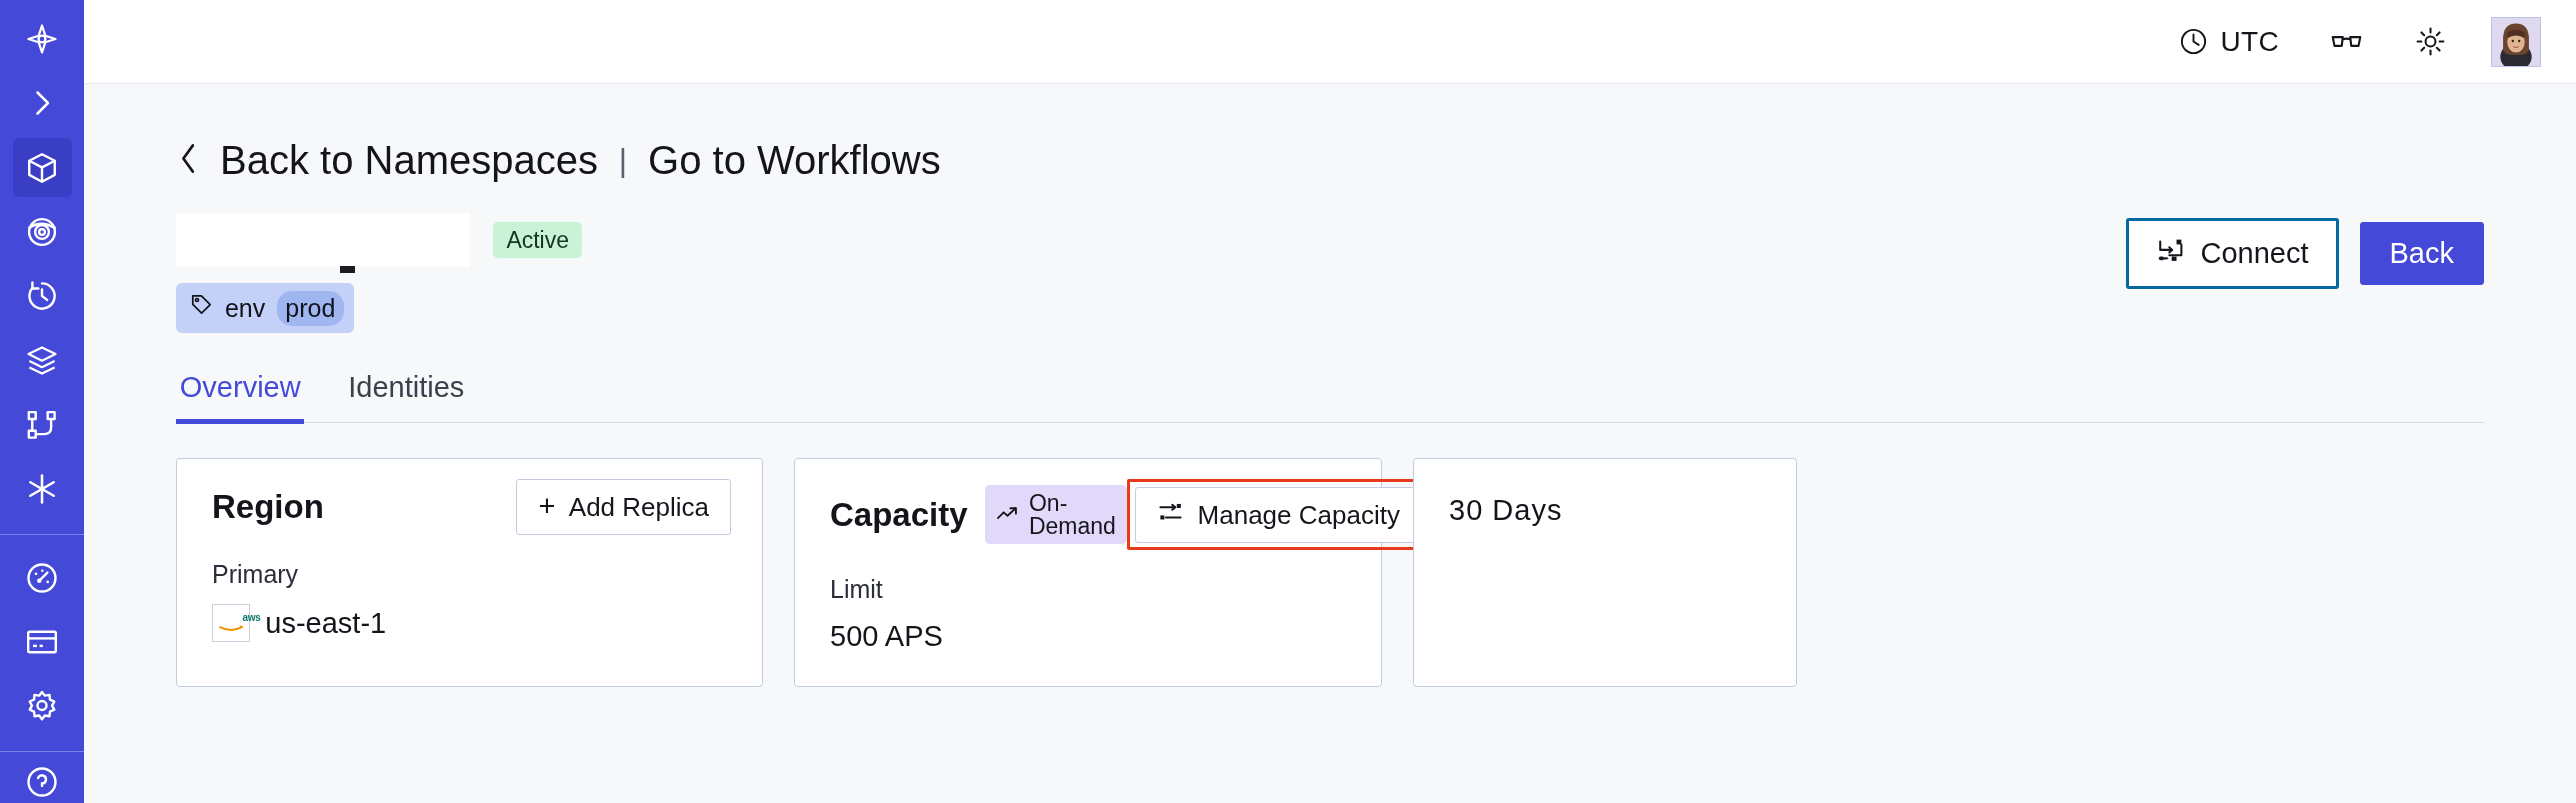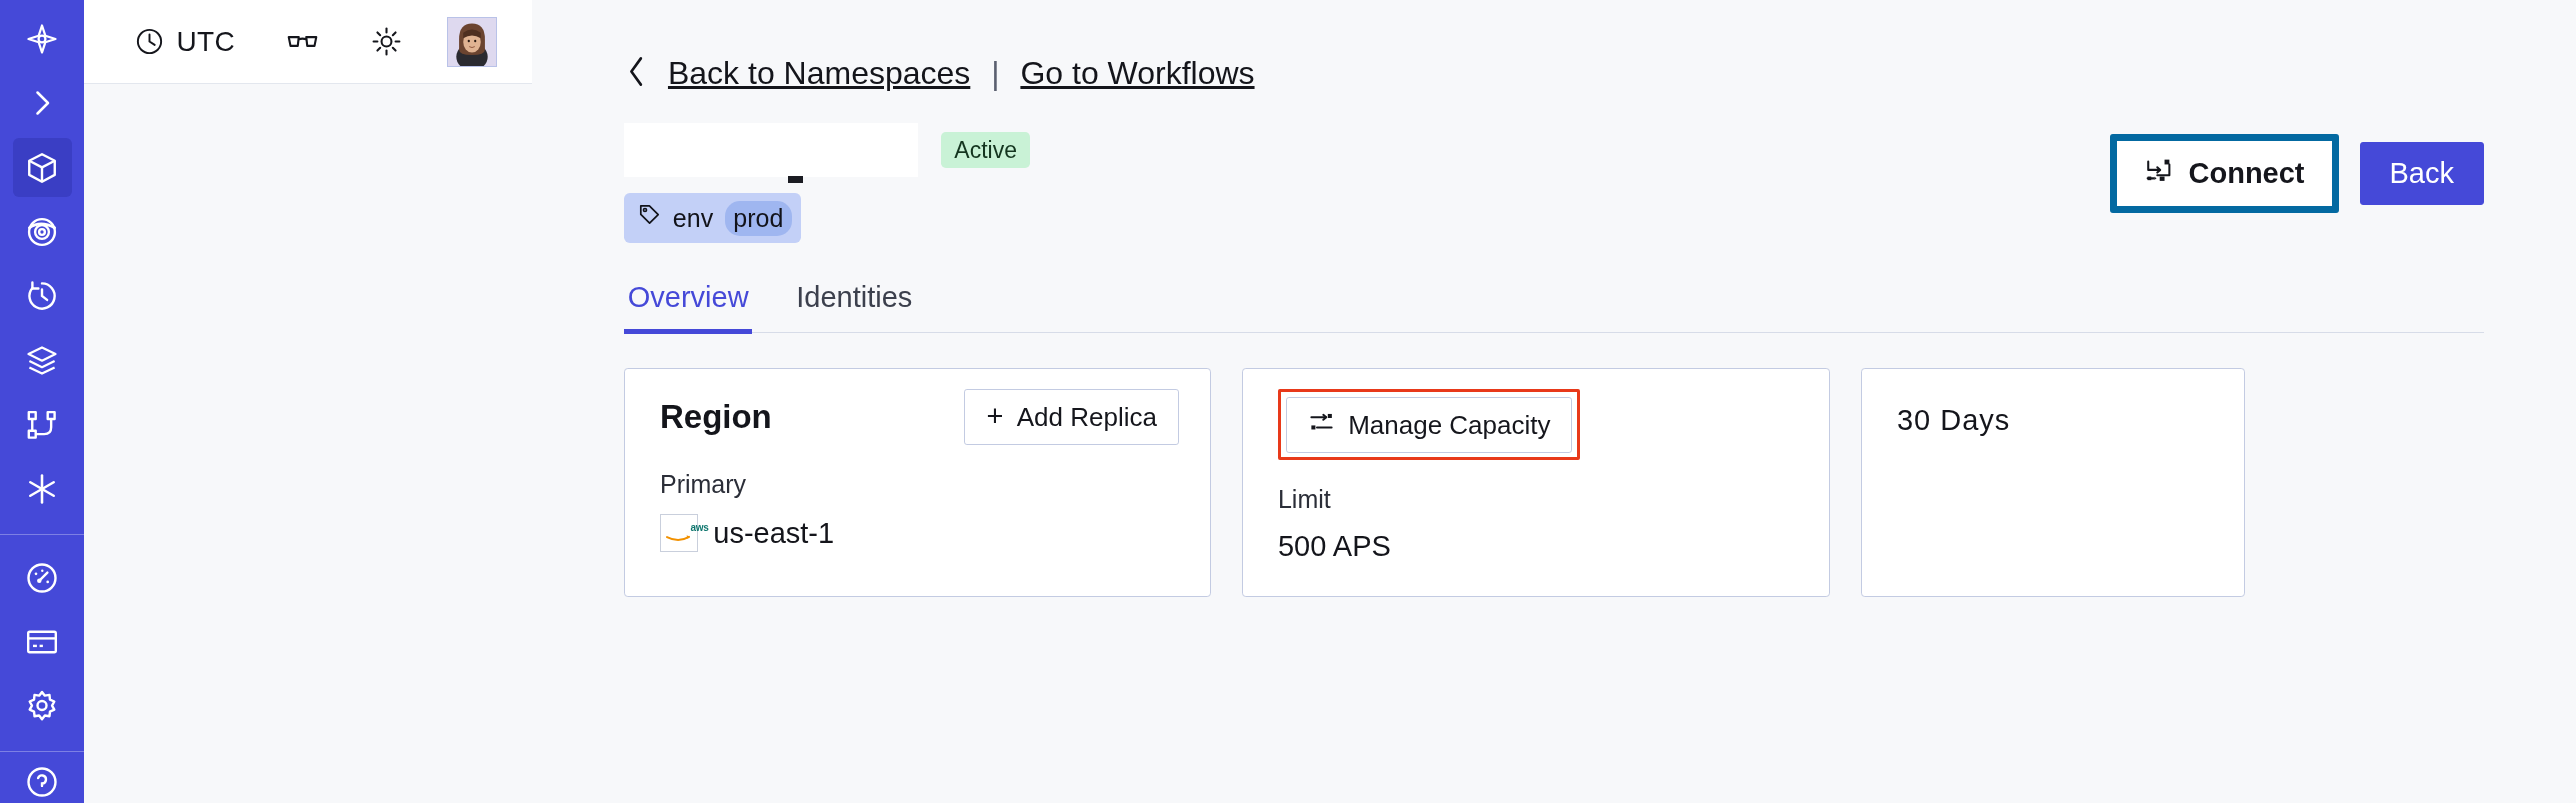--- a/index.html
+++ b/index.html
@@ -36,21 +36,21 @@
   .side-icon.active { background: #3a3ec4; }
   .side-icon.first { margin-top: 9.6px; }
   .side-divider {
     width: 84px; height: 1px; background: rgba(255,255,255,0.30);
     margin: 9.6px 0 13.4px 0;
   }
   .side-spacer { flex: 1 1 auto; }
   .side-bottom-partial { overflow: hidden; height: 33px; }
 
   
-  .pane { flex: 1 1 auto; height: 804px; display: flex; flex-direction: row; min-width: 0; }
+  .pane { flex: 1 1 auto; height: 804px; display: flex; flex-direction: column; min-width: 0; }
 
   .topbar {
     height: 84px;
     flex: 0 0 84px;
     background: #ffffff;
     border-bottom: 1px solid #e3e7ee;
     display: flex;
     align-items: center;
     justify-content: flex-end;
     padding-right: 35px;
@@ -83,21 +83,21 @@
     overflow: hidden;
     position: relative;
   }
 
   .breadcrumb {
     display: flex; align-items: center; gap: 19px;
     margin-top: 54px;
     cursor: pointer;
   }
   .breadcrumb .chev { display: block; }
-  .crumb-text { font-size: 32px; color: #14151b; white-space: nowrap; text-decoration: underline; }
+  .crumb-text { font-size: 40px; color: #14151b; white-space: nowrap; }
   .crumb-sep { font-size: 32px; color: #5b6070; padding: 0 1.9px; }
 
   .title-row {
     display: flex; align-items: center;
     margin-top: 29px;
     height: 56px;
     position: relative;
   }
   .title-redact {
     width: 294px; height: 54px;
@@ -129,25 +129,24 @@
   }
   .btn {
     display: inline-flex; align-items: center; gap: 15.3px;
     font-size: 29px;
     cursor: pointer;
     line-height: 1;
     white-space: nowrap;
   }
   .btn-outline {
     background: #ffffff;
-    border: 7px solid #0369a1;
+    border: 3px solid #0369a1;
     color: #15161c;
     padding: 15.3px 27px;
     border-radius: 2.9px;
-    font-weight: bold;
   }
   .btn-primary {
     background: #4549d8;
     border: 1px solid #4549d8;
     color: #ffffff;
     padding: 16.3px 29px;
     border-radius: 2.9px;
   }
 
   .tag-row { margin-top: 15.3px; display: flex; }
@@ -489,20 +488,32 @@
                 <path d="M1 3.2 Q13 9.4 24 3.0" stroke="#f29100" stroke-width="2" fill="none" stroke-linecap="round"></path>
                 <path d="M21.5 1.2 L25 2.8 L22.4 5.2 Z" fill="#f29100"></path>
               </svg>
             </span>
             <span>us-east-1</span>
           </div>
         </section>
 
         <section class="card capacity">
           <div class="card-head">
+            <div class="card-title-wrap">
+              <h2 class="card-title">Capacity</h2>
+              <span class="mode-badge">
+                <span>
+                  <svg width="23" height="17.3" viewBox="0 0 24 16" fill="none" stroke="#15161c" stroke-width="1.9" stroke-linecap="round" stroke-linejoin="round">
+                    <path d="M2 12.6 L8 6.6 L12 10.2 L20.5 2.4"></path>
+                    <path d="M15 2.4 L20.8 2.4 L20.8 8"></path>
+                  </svg>
+                </span>
+                <span>On-Demand</span>
+              </span>
+            </div>
             <span class="highlight-box">
               <button class="btn-small">
                 <span>
                   <svg width="27" height="25" viewBox="0 0 24 22" fill="none" stroke="#15161c" stroke-width="1.8" stroke-linecap="round">
                     <path d="M3 6.4 L16 6.4"></path>
                     <path d="M13.6 4.2 L16.2 6.4 L13.6 8.6" stroke-linejoin="round"></path>
                     <rect x="17.6" y="3.4" width="3.6" height="3.6" fill="#15161c" stroke="none"></rect>
                     <path d="M8 15.4 L21 15.4"></path>
                     <rect x="3" y="13.6" width="3.6" height="3.6" fill="#15161c" stroke="none"></rect>
                   </svg>

